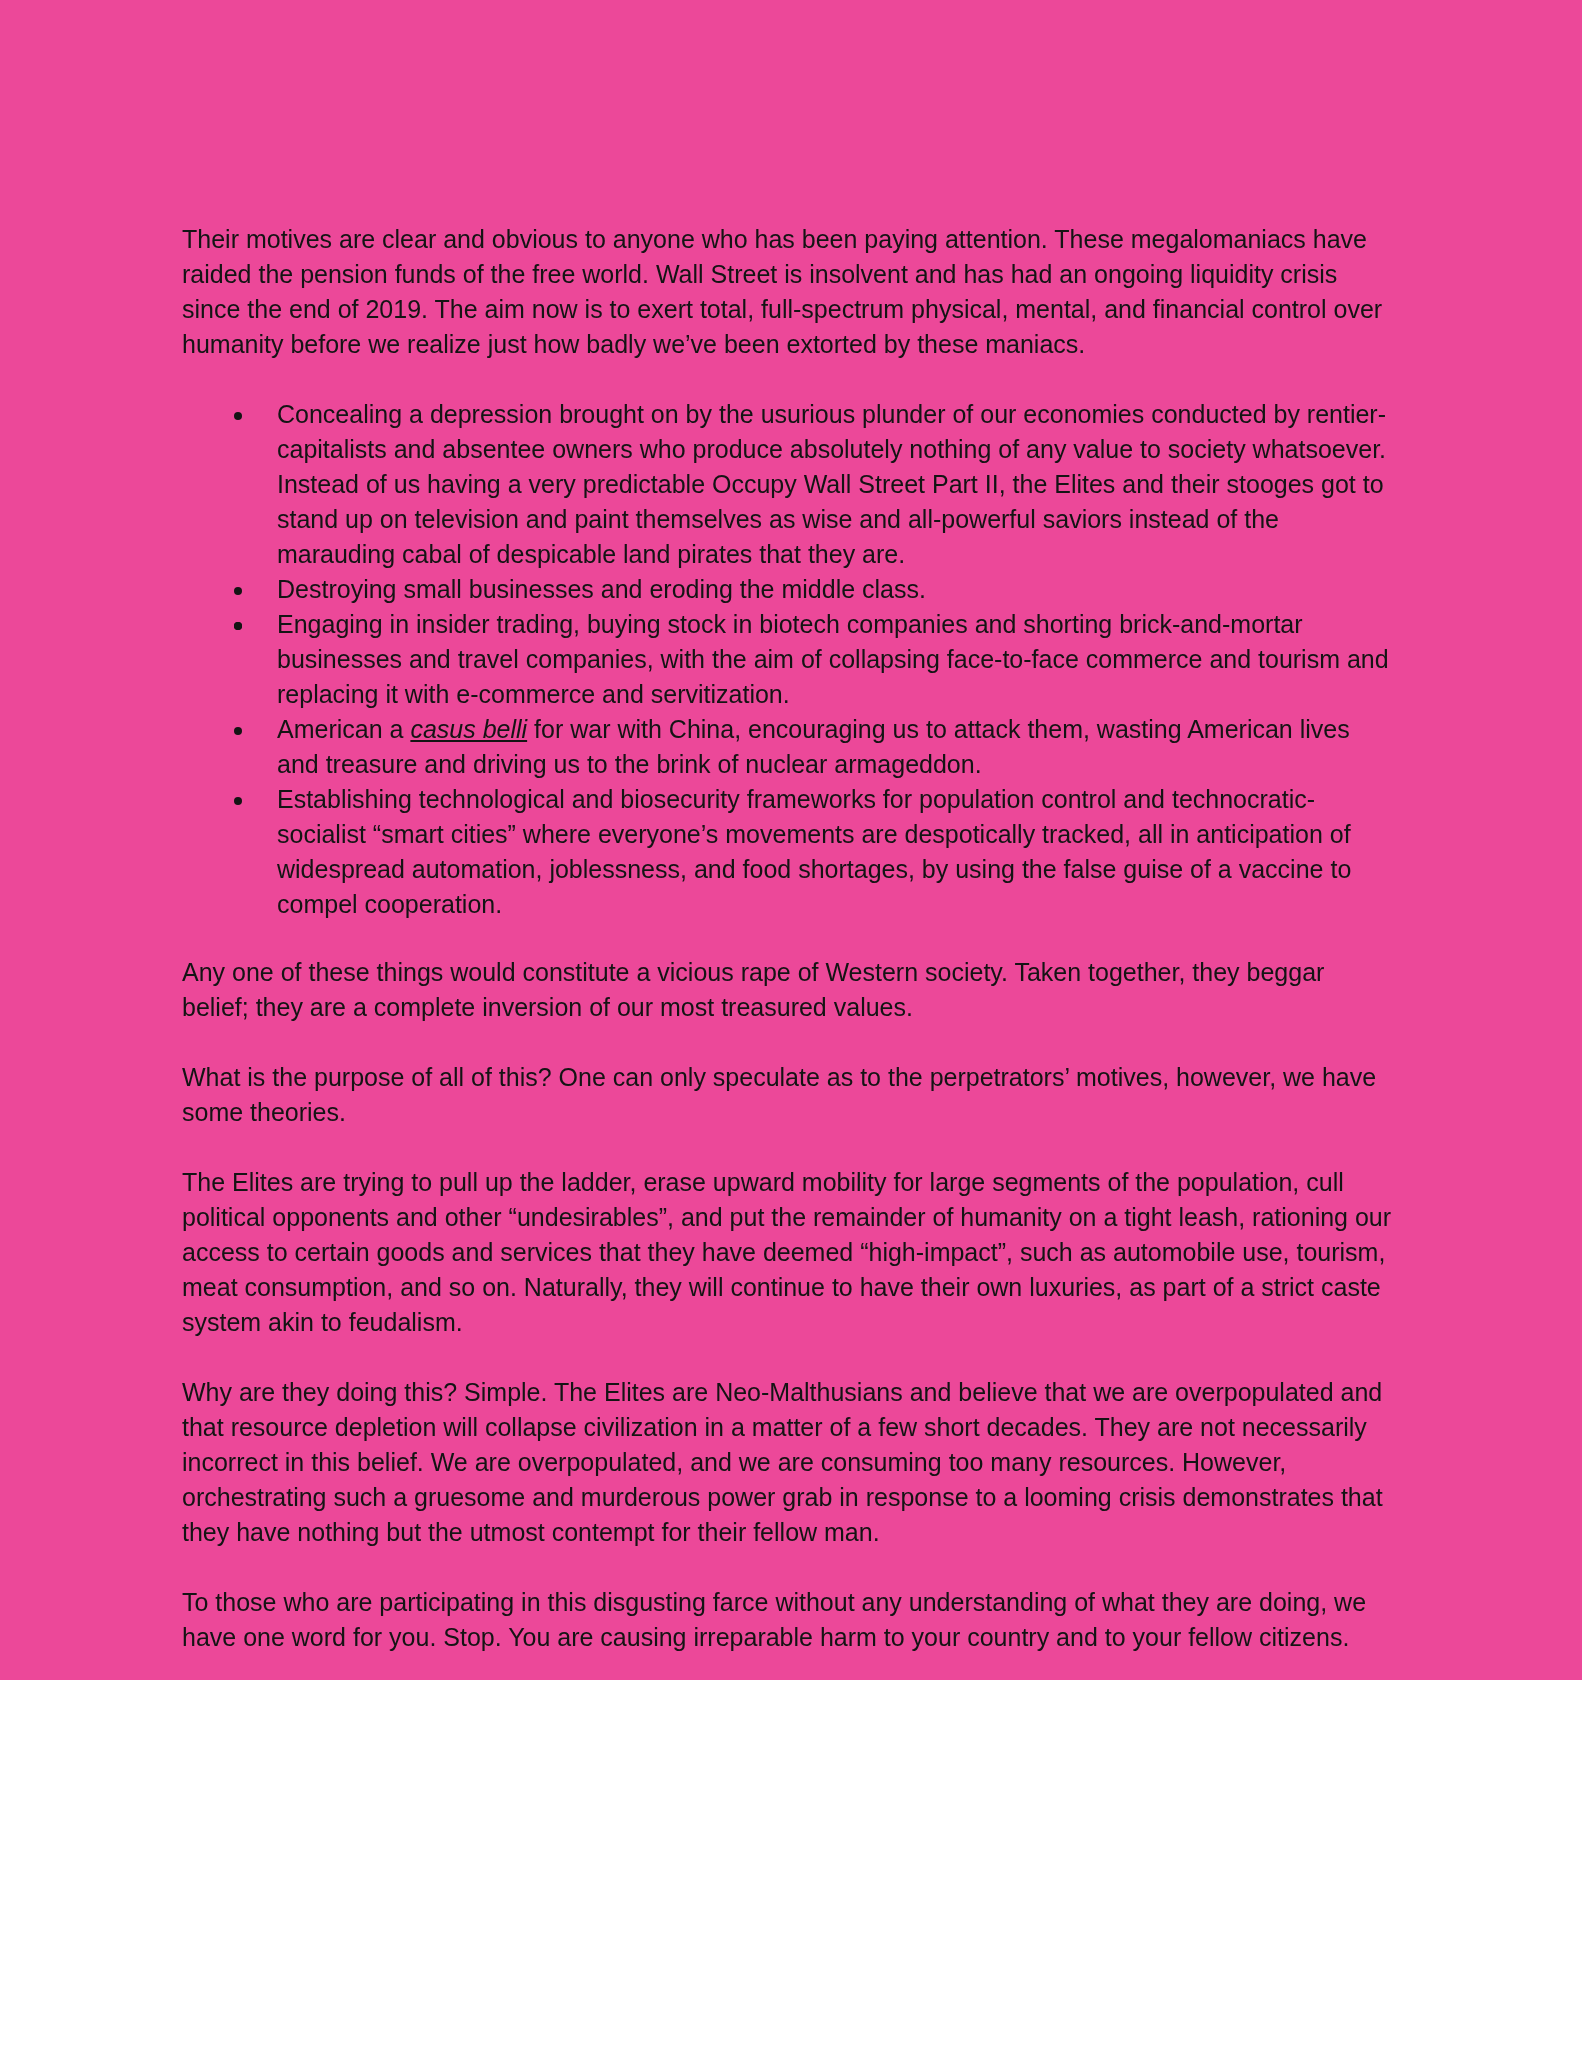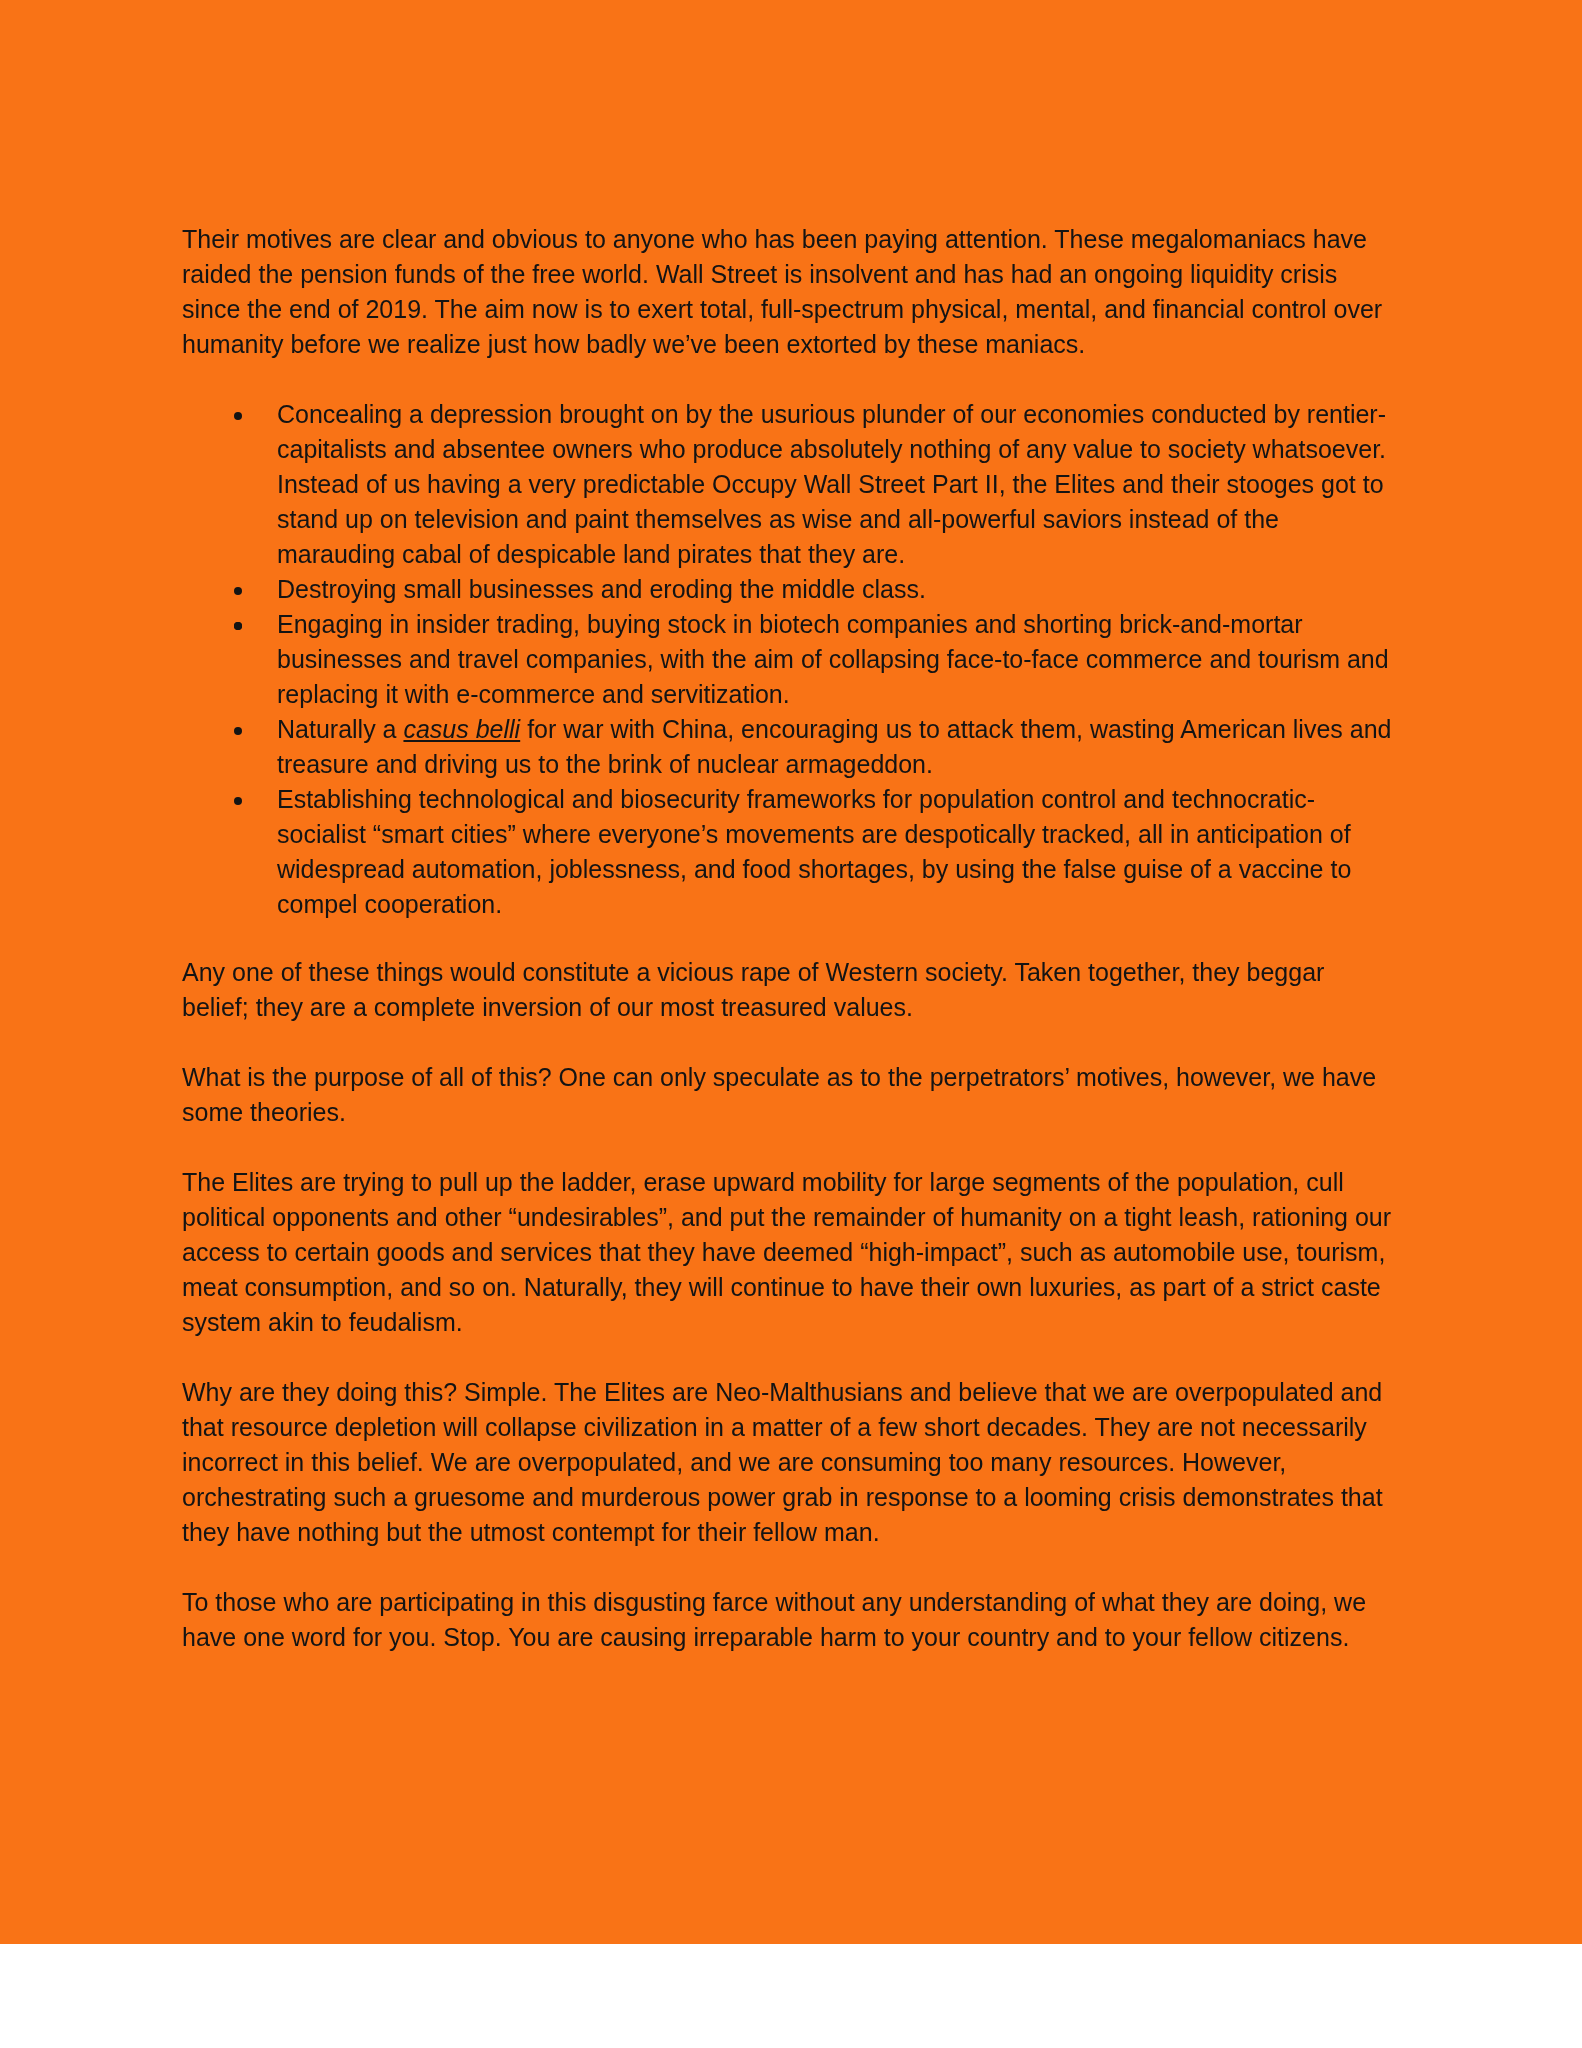--- a/index.html
+++ b/index.html
@@ -3,22 +3,22 @@
 <meta charset="utf-8">
 <style>
   html, body {
     margin: 0;
     padding: 0;
     background: #ffffff;
   }
   .page {
     position: relative;
     width: 1582px;
-    height: 1944px;
-    background: #f97316;
+    height: 1680px;
+    background: #ec4899;
     overflow: hidden;
     font-family: "Liberation Sans", sans-serif;
     font-size: 25px;
     line-height: 35px;
     color: #141414;
     -webkit-font-smoothing: antialiased;
   }
   .doc-body {
     position: absolute;
     left: 182px;
@@ -73,21 +73,21 @@
       </li>
       <li>
         <span class="bullet"></span>
       </li>
       <li>
         <span class="bullet"></span>
         <span><span>Engaging in insider trading, buying stock in biotech companies and shorting brick-and-mortar businesses and travel companies, with the aim of collapsing face-to-face commerce and tourism and replacing it with e-commerce and servitization.</span></span>
       </li>
       <li>
         <span class="bullet"></span>
-        <span><span>Naturally a </span><span class="it">casus belli</span><span> for war with China, encouraging us to attack them, wasting American lives and treasure and driving us to the brink of nuclear armageddon.</span></span>
+        <span><span>American a </span><span class="it">casus belli</span><span> for war with China, encouraging us to attack them, wasting American lives and treasure and driving us to the brink of nuclear armageddon.</span></span>
       </li>
       <li>
         <span class="bullet"></span>
         <span><span>Establishing technological and biosecurity frameworks for population control and technocratic-socialist “smart cities” where everyone’s movements are despotically tracked, all in anticipation of widespread automation, joblessness, and food shortages, by using the false guise of a vaccine to compel cooperation.</span></span>
       </li>
     </ul>
 
     <p>Any one of these things would constitute a vicious rape of Western society. Taken together, they beggar belief; they are a complete inversion of our most treasured values.</p>
 
     <p>What is the purpose of all of this? One can only speculate as to the perpetrators’ motives, however, we have some theories.</p>

